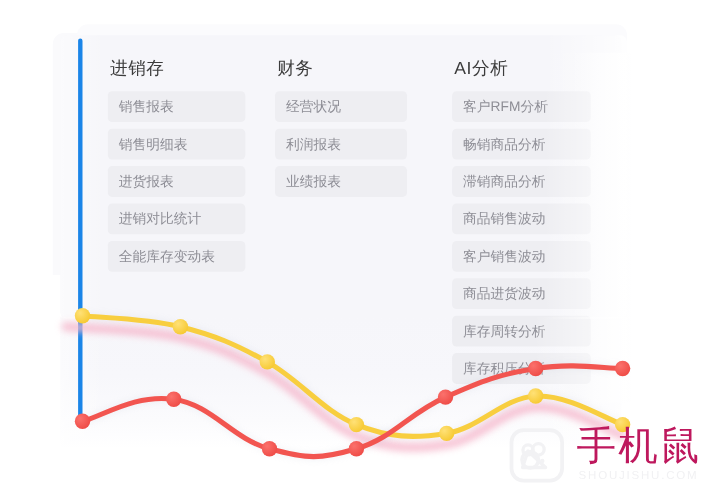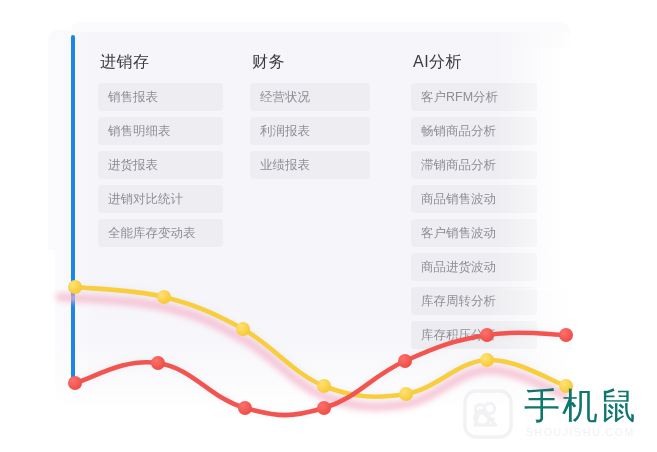--- a/index.html
+++ b/index.html
@@ -94,21 +94,21 @@
   
   #chart{position:absolute;left:0;top:255px;width:657px;height:185px;}
 
   
   #watermark{
     position:absolute;left:462px;top:386px;width:190px;height:58px;
     opacity:1;pointer-events:none;
   }
   #wm-text{
     position:absolute;left:62px;top:0px;
-    font-size:36px;color:#0f766e;letter-spacing:2px;
+    font-size:36px;color:#be185d;letter-spacing:2px;
     font-family:"DejaVu Sans",sans-serif;line-height:40px;
     white-space:nowrap;
   }
   #wm-sub{
     position:absolute;left:64px;top:40px;
     font-size:10.5px;color:#f1f1f3;letter-spacing:1.6px;
     white-space:nowrap;font-family:"Liberation Sans",sans-serif;
   }
 </style>
 </head>

